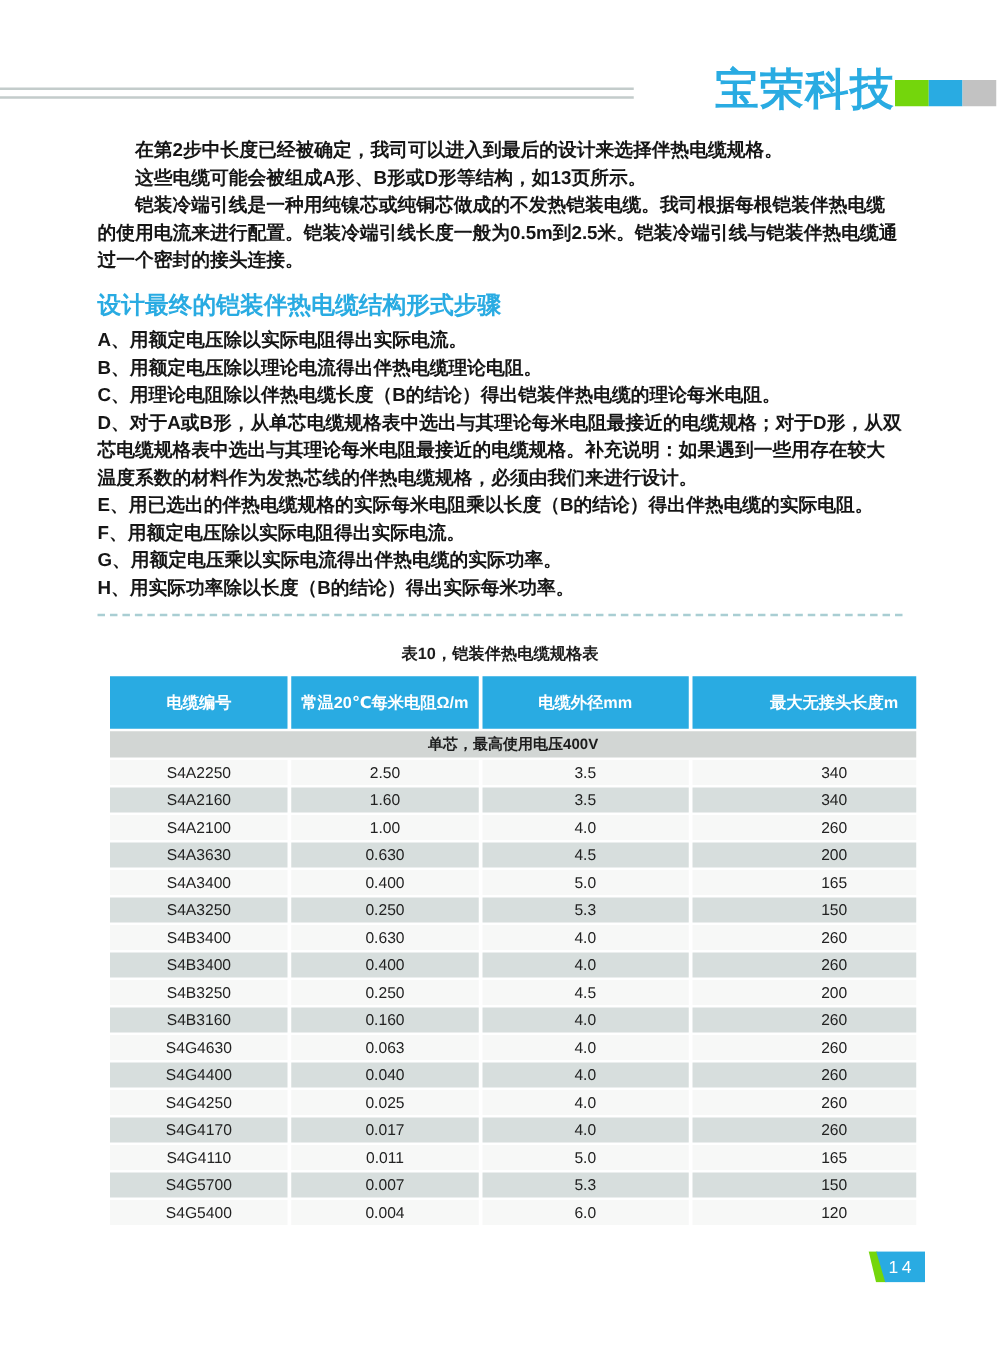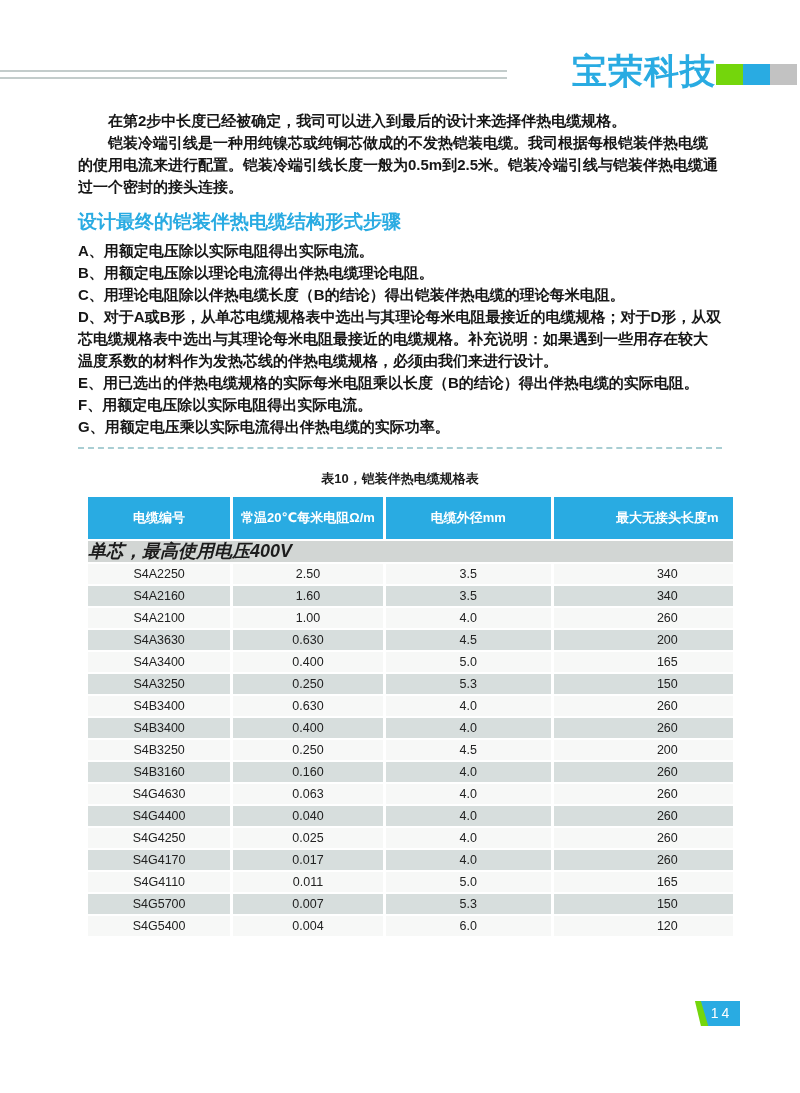--- a/index.html
+++ b/index.html
@@ -58,21 +58,21 @@
   .t-header { display:flex; column-gap:3px; }
   .t-hcell {
     background:var(--accent-blue,#29ABE2); color:#ffffff;
     height:42px; line-height:42px; text-align:center;
     font-size:13px; font-weight:600;
     white-space:nowrap; overflow:hidden;
   }
   .c1 { flex:156 0 0; } .c2 { flex:164 0 0; } .c3 { flex:181 0 0; } .c4 { flex:144 0 0;padding-left:48px; }
   .t-group {
     margin-top:2px; background:#d2d6d4; height:21px; line-height:21px;
-    font-size:18px; font-weight:bold; color:#1c1c1c;font-style:italic;
+    text-align:center; font-size:12px; font-weight:bold; color:#1c1c1c;
   }
   .t-row { display:flex; column-gap:3px; margin-top:2px;align-items:flex-end; }
   .t-cell {
     height:20px; line-height:20px; text-align:center;
     font-size:12.5px; color:#222; white-space:nowrap;
   }
   .t-row.odd  .t-cell { background:#f7f8f7; }
   .t-row.even .t-cell { background:var(--row-stripe,#d7dedd); }
 
   
@@ -98,31 +98,33 @@
   <div class="hdr-lines"></div>
   <div class="logo">宝荣科技</div>
   <div class="logo-blocks">
     <span class="blk-green"></span>
     <span class="blk-blue"></span>
     <span class="blk-gray"></span>
   </div>
 
   <div class="content">
     <p class="para">在第2步中长度已经被确定，我司可以进入到最后的设计来选择伴热电缆规格。</p>
+    <p class="para">这些电缆可能会被组成A形、B形或D形等结构，如13页所示。</p>
     <p class="para">铠装冷端引线是一种用纯镍芯或纯铜芯做成的不发热铠装电缆。我司根据每根铠装伴热电缆的使用电流来进行配置。铠装冷端引线长度一般为0.5m到2.5米。铠装冷端引线与铠装伴热电缆通过一个密封的接头连接。</p>
 
     <h2 class="sec-title">设计最终的铠装伴热电缆结构形式步骤</h2>
 
     <p class="step">A、用额定电压除以实际电阻得出实际电流。</p>
     <p class="step">B、用额定电压除以理论电流得出伴热电缆理论电阻。</p>
     <p class="step">C、用理论电阻除以伴热电缆长度（B的结论）得出铠装伴热电缆的理论每米电阻。</p>
     <p class="step">D、对于A或B形，从单芯电缆规格表中选出与其理论每米电阻最接近的电缆规格；对于D形，从双芯电缆规格表中选出与其理论每米电阻最接近的电缆规格。补充说明：如果遇到一些用存在较大温度系数的材料作为发热芯线的伴热电缆规格，必须由我们来进行设计。</p>
     <p class="step">E、用已选出的伴热电缆规格的实际每米电阻乘以长度（B的结论）得出伴热电缆的实际电阻。</p>
     <p class="step">F、用额定电压除以实际电阻得出实际电流。</p>
     <p class="step">G、用额定电压乘以实际电流得出伴热电缆的实际功率。</p>
+    <p class="step">H、用实际功率除以长度（B的结论）得出实际每米功率。</p>
 
     <div class="dashes"></div>
 
     <div class="t-caption">表10，铠装伴热电缆规格表</div>
 
     <div class="spec-table">
       <div class="t-header">
         <div class="t-hcell c1">电缆编号</div>
         <div class="t-hcell c2">常温20℃每米电阻Ω/m</div>
         <div class="t-hcell c3">电缆外径mm</div>

